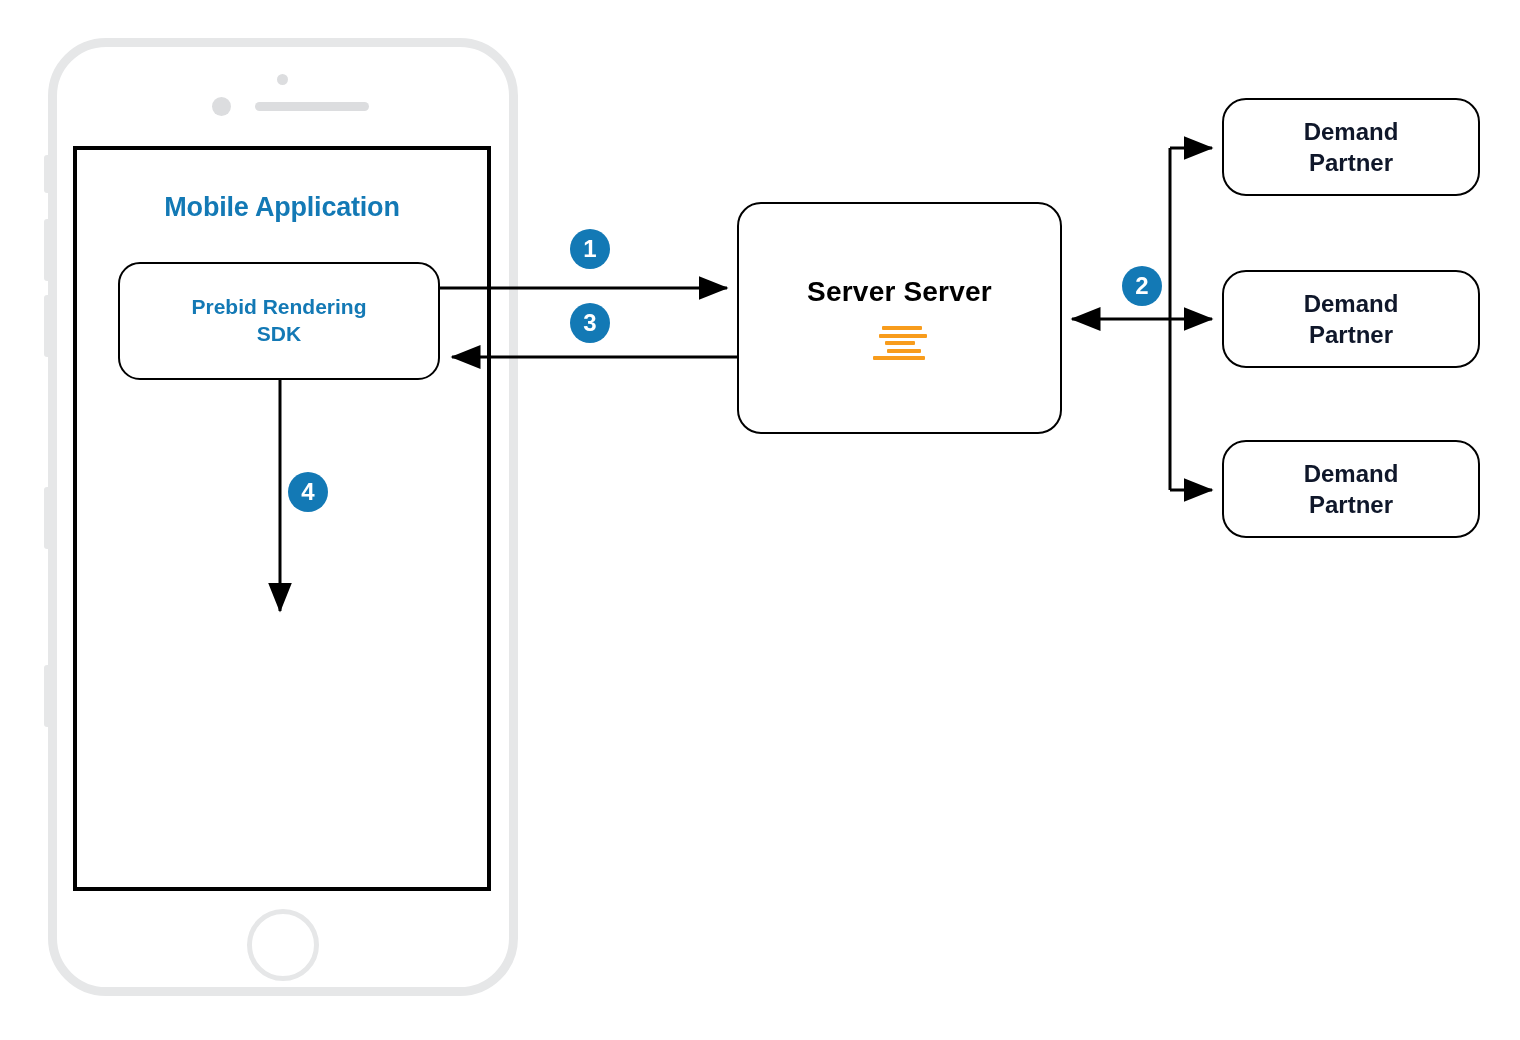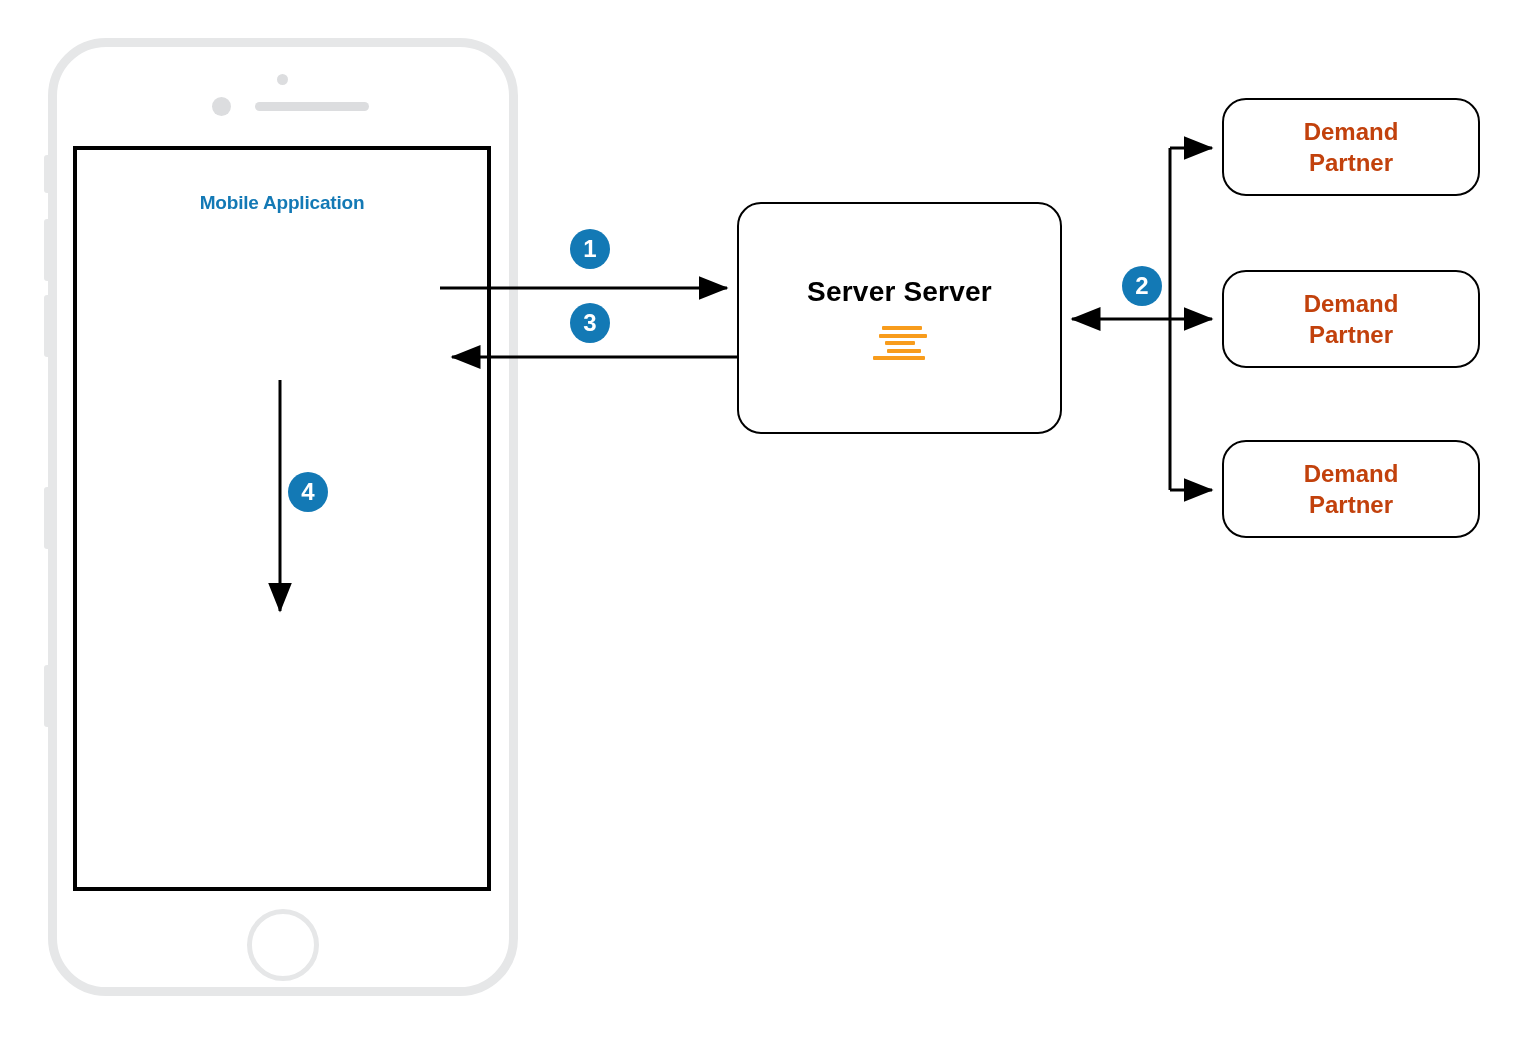--- a/index.html
+++ b/index.html
@@ -72,21 +72,21 @@
     width: 418px; height: 745px;
     border: 4px solid #000000;
     background: #ffffff;
   }
   #mobile-app-title {
     position: absolute;
     left: 0; top: 42px;
     width: 100%;
     text-align: center;
     color: #1379b5;
-    font-size: 19px;
+    font-size: 27px;
     font-weight: bold;
     letter-spacing: -0.2px;
   }
 
   
   .node-rounded {
     position: absolute;
     border: 2.5px solid #000000;
     border-radius: 22px;
     background: #ffffff;
@@ -160,21 +160,21 @@
   #prebid-logo i.b4 { width: 34px; margin-left: 14px; }
   #prebid-logo i.b5 { width: 52px; margin-left: 0px; }
 
   .demand-partner {
     width: 258px; height: 98px;
     left: 1222px;
     border-radius: 24px;
     z-index: 6;
   }
   .demand-partner .node-label {
-    color: #c2410c;
+    color: #0f172a;
     font-size: 24px;
     font-weight: bold;
     line-height: 1.3;
   }
   #demand-partner-1 { top: 98px; }
   #demand-partner-2 { top: 270px; }
   #demand-partner-3 { top: 440px; }
 
   
   #connectors {
@@ -259,20 +259,24 @@
     <div id="phone-front-camera"></div>
     <div id="phone-camera-dot"></div>
     <div id="phone-speaker"></div>
     <div id="phone-home-button"></div>
   </div>
 
   <div id="mobile-app-screen">
     <div id="mobile-app-title">Mobile Application</div>
   </div>
 
+  <div class="node-rounded" id="sdk-box">
+    <div class="node-label">Prebid Rendering</div>
+    <div class="node-label">SDK</div>
+  </div>
 
 
   <div class="node-rounded" id="prebid-server-box">
     <div id="prebid-server-title">Server Server</div>
     <div id="prebid-logo">
       <i class="b1"></i>
         <i class="b2"></i>
         <i class="b3"></i>
         <i class="b4"></i>
         <i class="b5"></i>

